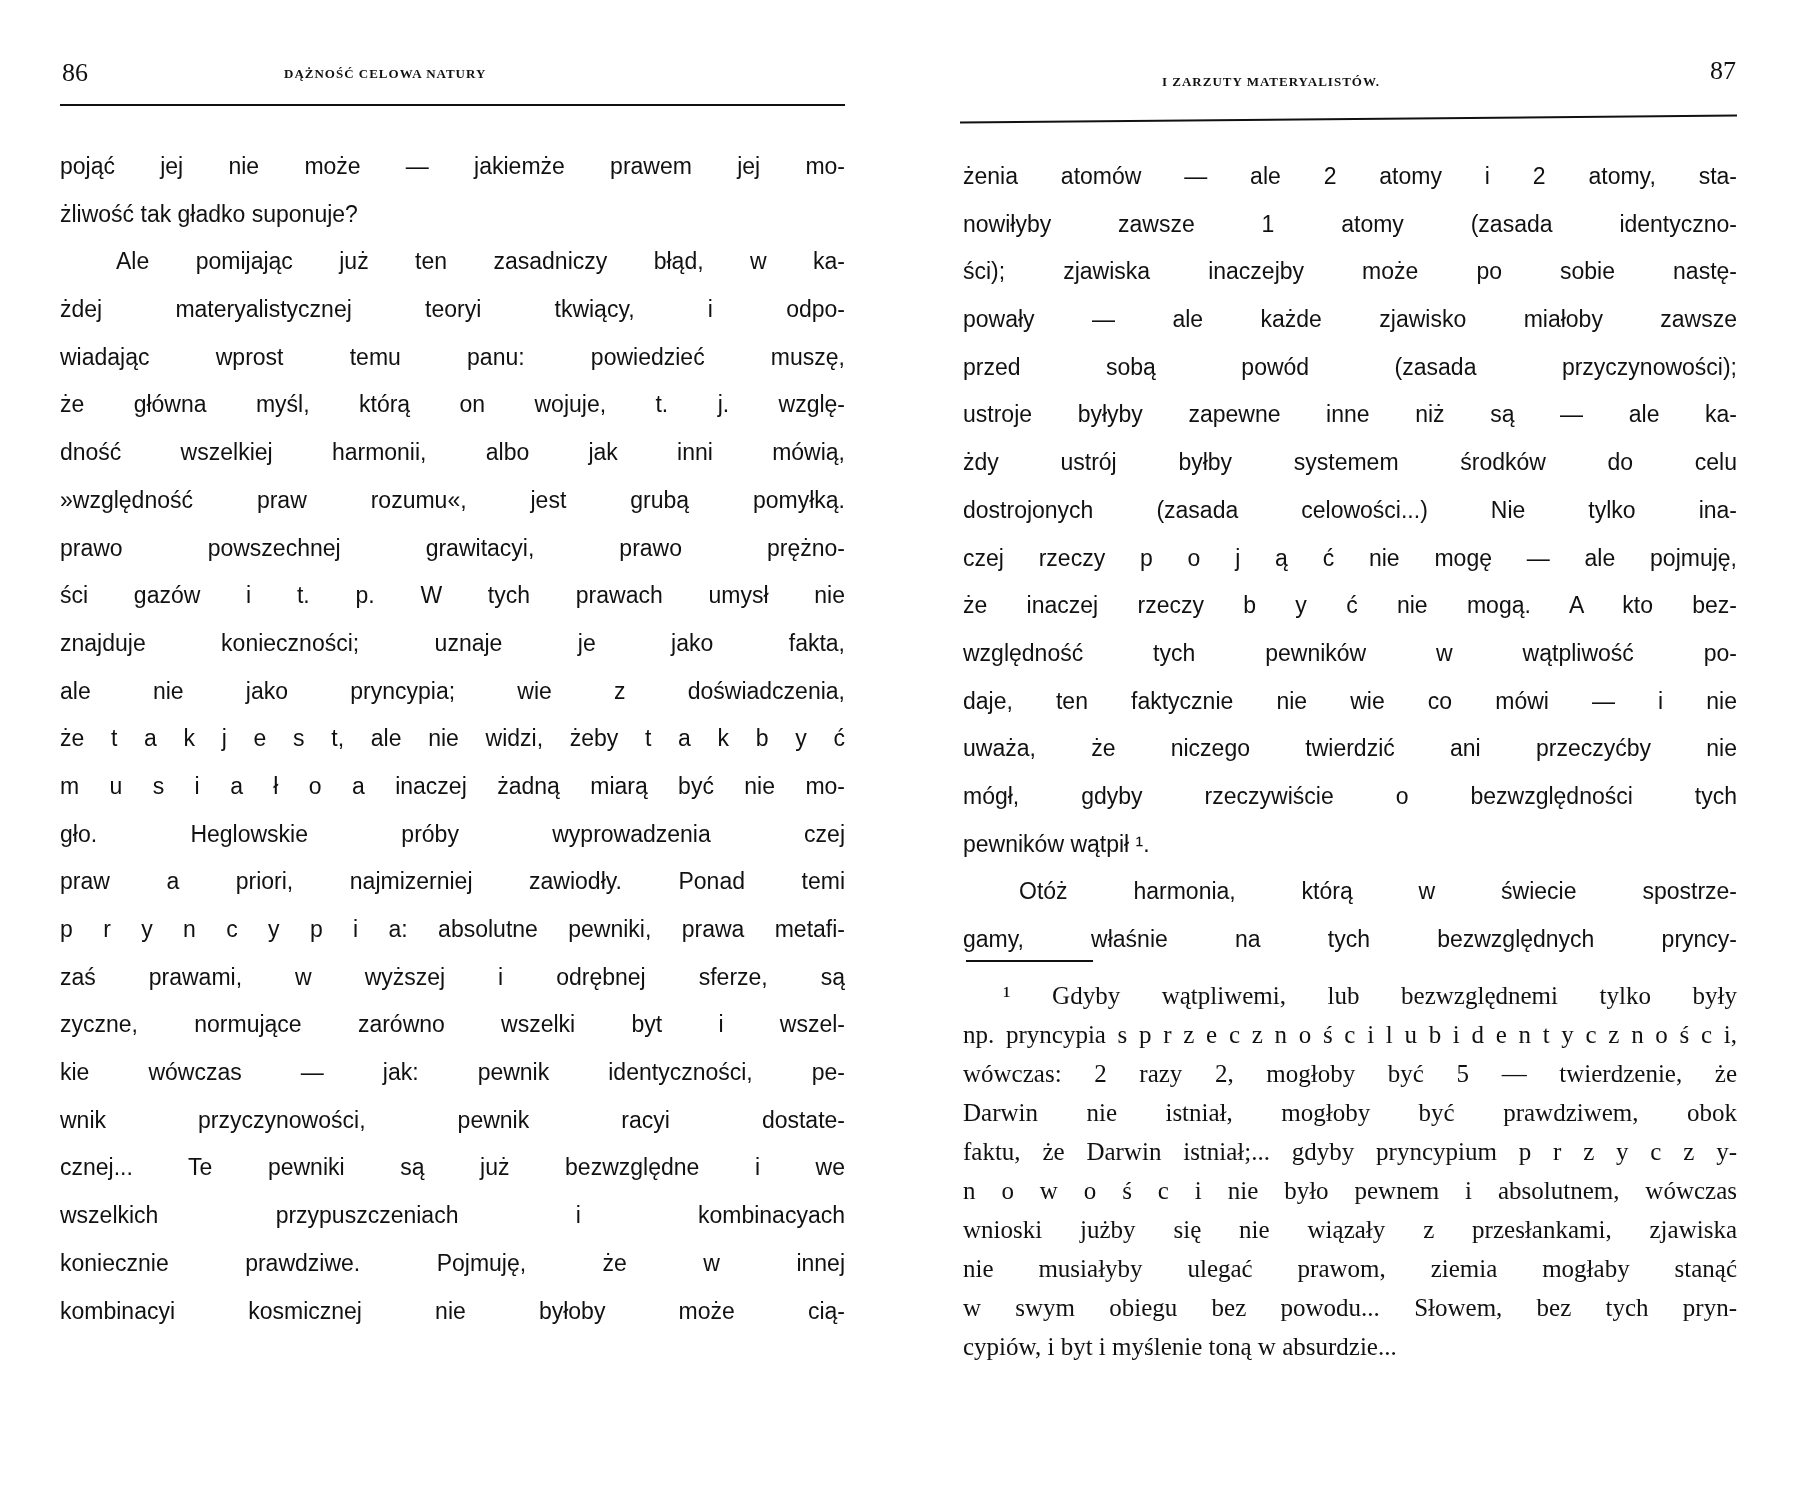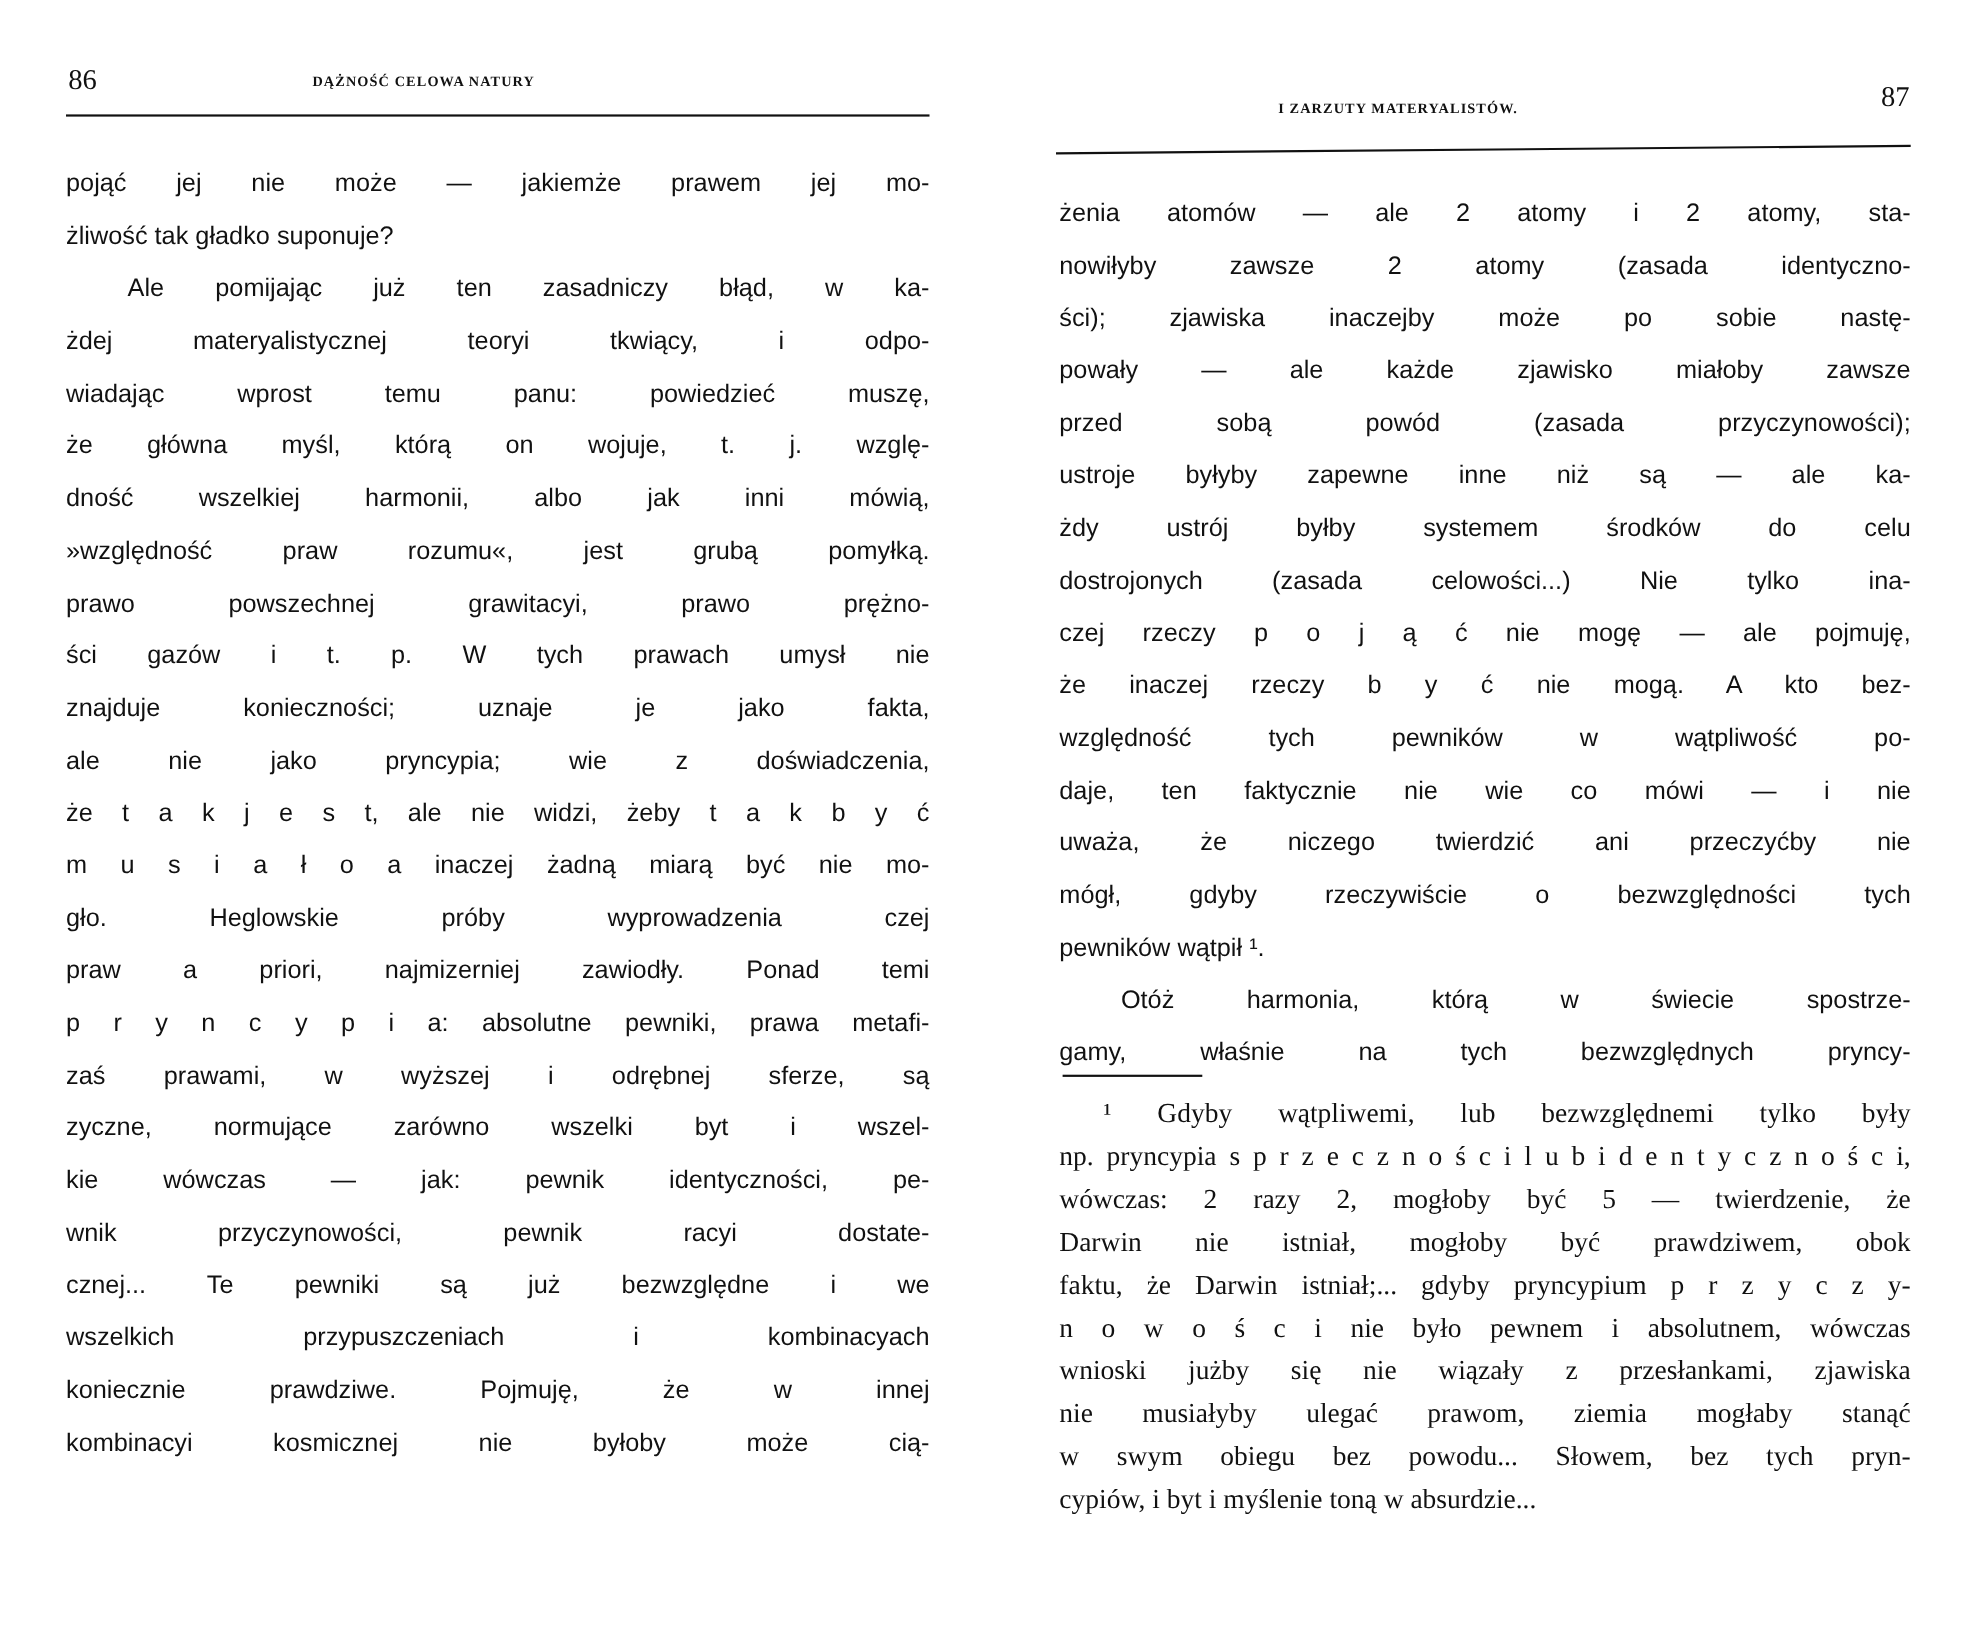--- a/index.html
+++ b/index.html
@@ -1,20 +1,20 @@
 <!DOCTYPE html>
 <html><head>
 <meta charset="utf-8">
 <style>
   html, body { margin: 0; padding: 0; background: #ffffff; }
   body { width: 1794px; height: 1500px; position: relative; overflow: hidden;
          font-family: "DejaVu Serif", "Liberation Serif", serif; color: #111; }
   .page { position: absolute; top: 0; height: 1164px; }
   .page.left { left: 0; width: 897px; }
-  .page.right { left: 897px; width: 897px; margin-top: 17px; }
+  .page.right { left: 897px; width: 897px; }
   .pnum { position: absolute; font-size: 26px; font-family: "Liberation Serif", serif; }
   .running { position: absolute; font-size: 13px; font-weight: bold; letter-spacing: 1px;
              font-family: "Liberation Serif", serif; white-space: nowrap; }
   .rule { position: absolute; height: 2px; background: #111; }
   .body-text { position: absolute; font-family: Liberation Sans, sans-serif; font-size: 23px; }
   .line { height: 47.7px; line-height: 47.7px; white-space: nowrap; text-align: justify;
           text-align-last: justify; overflow: hidden; }
   .line.last { text-align-last: left; }
   .line.indent { padding-left: 56px; }
   .foot { position: absolute; font-family: "Liberation Serif", serif; font-size: 25px; }
@@ -60,21 +60,21 @@
   </div>
 </div>
 
 <div class="page right">
   <div class="running" style="left:265px; top:74px;">I ZARZUTY MATERYALISTÓW.</div>
   <div class="pnum" style="left:813px; top:56px;">87</div>
   <div class="rule" style="left:63px; top:118px; width:777px; transform:rotate(-0.5deg);"></div>
 
   <div class="body-text" style="left:66px; top:153px; width:774px;">
     <div class="line">żenia atomów — ale 2 atomy i 2 atomy, sta-</div>
-    <div class="line">nowiłyby zawsze 2 atomy (zasada identyczno-</div>
+    <div class="line">nowiłyby zawsze 1 atomy (zasada identyczno-</div>
     <div class="line">ści); zjawiska inaczejby może po sobie nastę-</div>
     <div class="line">powały — ale każde zjawisko miałoby zawsze</div>
     <div class="line">przed sobą powód (zasada przyczynowości);</div>
     <div class="line">ustroje byłyby zapewne inne niż są — ale ka-</div>
     <div class="line">żdy ustrój byłby systemem środków do celu</div>
     <div class="line">dostrojonych (zasada celowości...)  Nie tylko ina-</div>
     <div class="line">czej rzeczy  p o j ą ć  nie mogę — ale pojmuję,</div>
     <div class="line">że inaczej rzeczy  b y ć  nie mogą.  A kto bez-</div>
     <div class="line">względność tych pewników w wątpliwość po-</div>
     <div class="line">daje, ten faktycznie nie wie co mówi — i nie</div>

